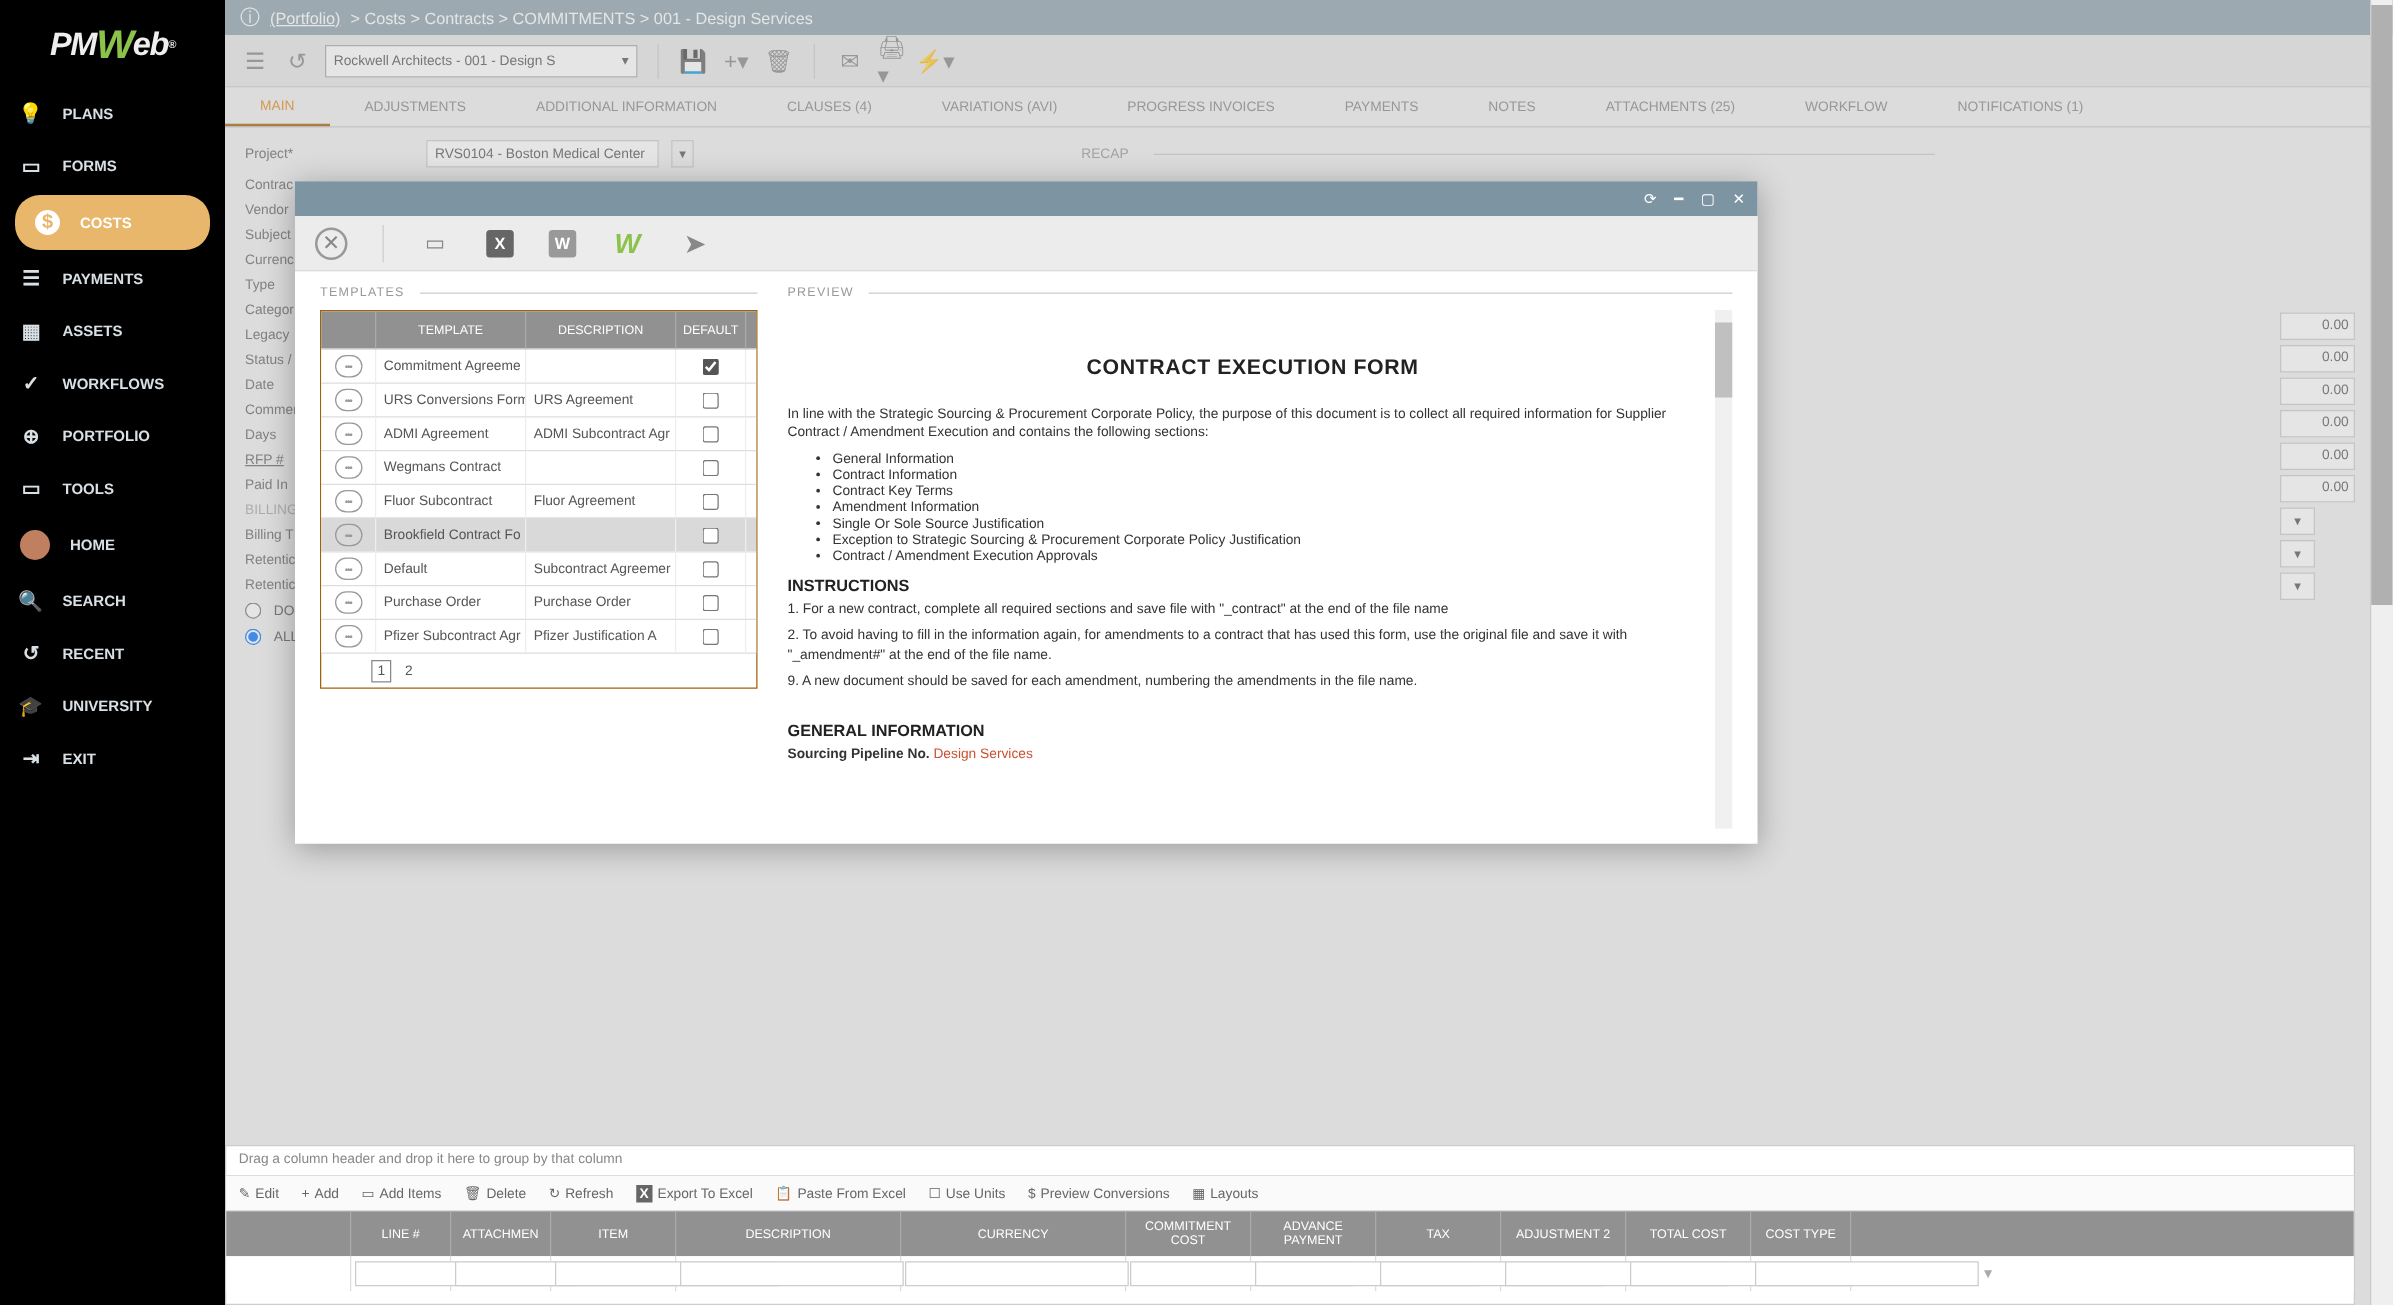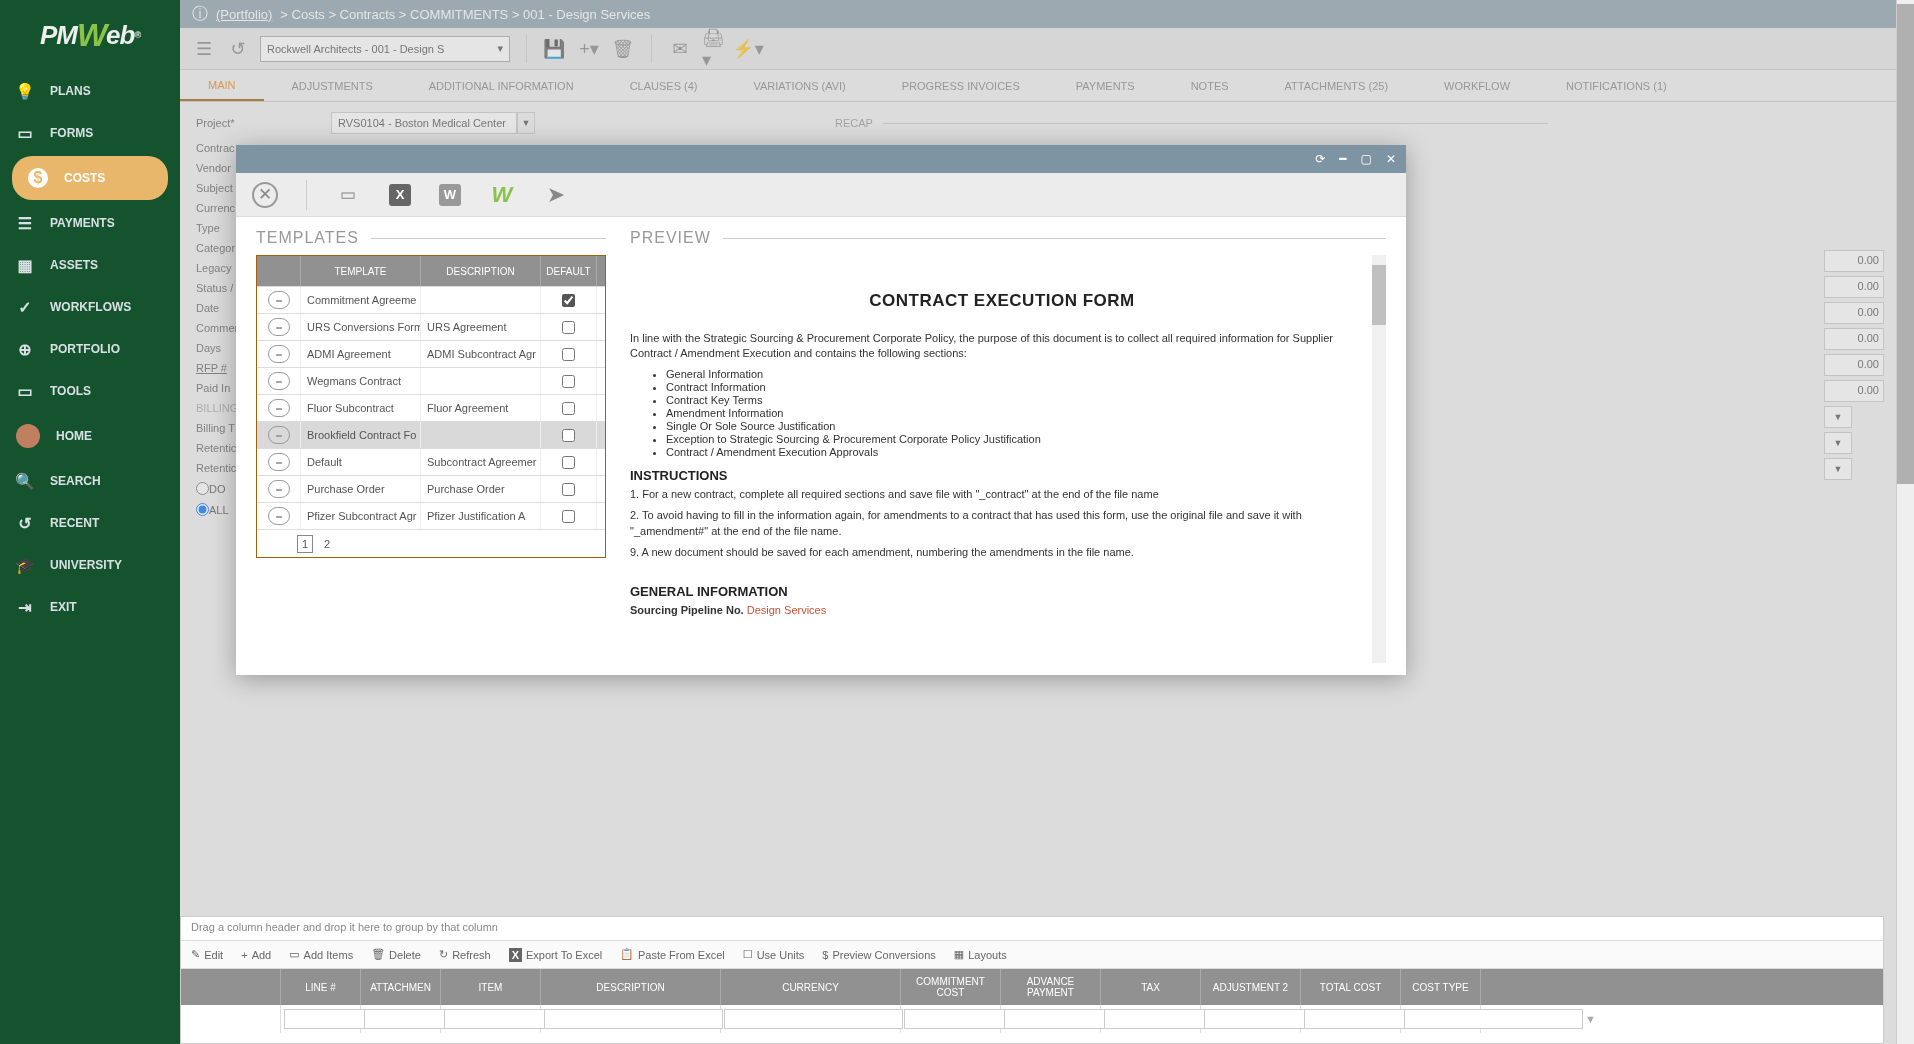--- a/index.html
+++ b/index.html
@@ -1,20 +1,20 @@
 <!DOCTYPE html>
 <html><head>
 <meta charset="utf-8">
 <style>
 * { box-sizing: border-box; margin: 0; padding: 0; }
 body { font-family: Arial, sans-serif; font-size: 12px; color: #555; background: #e8e8e8; overflow: hidden; }
 .app { display: flex; width: 1914px; height: 1044px; position: relative; }
 
 
-.sidebar { width: 180px; background: #14532d; color: #d8e0e5; display: flex; flex-direction: column; }
+.sidebar { width: 180px; background: #000000; color: #d8e0e5; display: flex; flex-direction: column; }
 .logo { height: 70px; display: flex; align-items: center; justify-content: center; font-size: 26px; font-weight: bold; color: #eee; font-style: italic; letter-spacing: -1px; }
 .logo .w { color: #8bc34a; font-size: 32px; }
 .sidebar-item { display: flex; align-items: center; padding: 12px 16px; gap: 16px; font-size: 12px; font-weight: 600; cursor: pointer; }
 .sidebar-item.active { background: #e8b76b; border-radius: 20px; margin: 2px 12px; color: #fff; }
 .sidebar-icon { width: 18px; height: 18px; display: flex; align-items: center; justify-content: center; font-size: 16px; }
 .sidebar-avatar { width: 24px; height: 24px; border-radius: 50%; background: #c08060; }
 
 
 .main { flex: 1; display: flex; flex-direction: column; background: #f2f2f2; position: relative; }
 .breadcrumb-bar { height: 28px; background: #8fa4af; color: #fff; display: flex; align-items: center; gap: 8px; padding: 0 12px; font-size: 13px; }
@@ -24,21 +24,21 @@
 .tb-sep { width: 1px; height: 28px; background: #ccc; margin: 0 6px; }
 .record-select { width: 250px; height: 26px; border: 1px solid #aaa; background: #fff; font-size: 11px; padding: 0 6px; display: flex; align-items: center; justify-content: space-between; }
 
 
 .tabs { height: 32px; background: #f2f2f2; border-bottom: 1px solid #ccc; display: flex; align-items: center; padding: 0 0px; gap: 0; font-size: 11px; color: #888; }
 .tab { padding: 0 28px; height: 100%; display: flex; align-items: center; cursor: pointer; }
 .tab.active { color: #e8891b; border-bottom: 2px solid #a16207; }
 
 
 .form-area { padding: 10px 16px; display: flex; flex-direction: column; gap: 8px; font-size: 11px; }
-.form-row { display: flex; align-items: center; gap: 0; }
+.form-row { display: flex; align-items: center; gap: 10px; }
 .form-label { width: 135px; color: #666; }
 .form-field { width: 200px; height: 22px; border: 1px solid #ccc; background: #fff; display:flex; align-items:center; padding:0 6px; }
 .recap { color: #999; margin-left: 300px; }
 
 
 .right-values { position: absolute; right: 30px; top: 250px; display: flex; flex-direction: column; gap: 4px; }
 .val-box { width: 60px; height: 22px; border: 1px solid #ccc; background: #fff; text-align: right; padding: 3px 4px; font-size: 11px; }
 .val-dd { width: 28px; height:22px; border:1px solid #ccc; background:#fff; display:flex; align-items:center; justify-content:center; font-size:9px;}
 
 
@@ -58,21 +58,21 @@
 .modal-title { height: 28px; background: #7d95a3; display: flex; justify-content: flex-end; align-items: center; padding: 0 10px; gap: 14px; color: #fff; }
 .modal-title-icon { font-size: 12px; cursor: pointer; }
 .modal-toolbar { height: 44px; background: #ececec; display: flex; align-items: center; padding: 0 16px; gap: 28px; border-bottom: 1px solid #ddd; }
 .mt-icon { width: 26px; height: 26px; display: flex; align-items: center; justify-content: center; font-size: 17px; color: #888; cursor: pointer; border-radius:3px;}
 .mt-icon.x-badge { background:#666; color:#fff; font-weight:bold; width:22px; height:22px; font-size:13px; }
 .mt-icon.w-badge { background:#999; color:#fff; font-weight:bold; width:22px; height:22px; font-size:13px; }
 .mt-icon.green { color:#8bc34a; font-weight:bold; font-size:22px; font-style:italic; }
 .modal-body { flex: 1; display: flex; padding: 12px 20px; gap: 24px; overflow: hidden; }
 .modal-col-left { width: 350px; display: flex; flex-direction: column; }
 .modal-col-right { flex: 1; display: flex; flex-direction: column; }
-.section-header { display: flex; align-items: center; gap: 12px; color: #999; font-size: 16px; letter-spacing: 1px; margin-bottom: 8px; }
+.section-header { display: flex; align-items: center; gap: 12px; color: #999; font-size: 10px; letter-spacing: 1px; margin-bottom: 8px; }
 .section-header .line { flex: 1; height: 1px; background: #ccc; }
 
 
 .tmpl-table { border: 1px solid #a16207; font-size: 11px; }
 .tmpl-head { background: #919191; color: #fff; display: flex; height: 30px; }
 .tmpl-head-cell { display: flex; align-items: center; justify-content: center; border-right: 1px solid #aaa; font-size: 10px; }
 .tmpl-row { display: flex; height: 27px; border-top: 1px solid #ddd; align-items: center; background: #fff; }
 .tmpl-row.sel { background: #d9d9d9; }
 .tmpl-cell { border-right: 1px solid #eee; padding: 0 6px; height: 100%; display: flex; align-items: center; overflow: hidden; white-space: nowrap; }
 .dots-btn { width: 22px; height: 18px; border: 1.5px solid #999; border-radius: 10px; display: flex; align-items: center; justify-content: center; color: #999; font-size: 8px; letter-spacing: -1px; }

